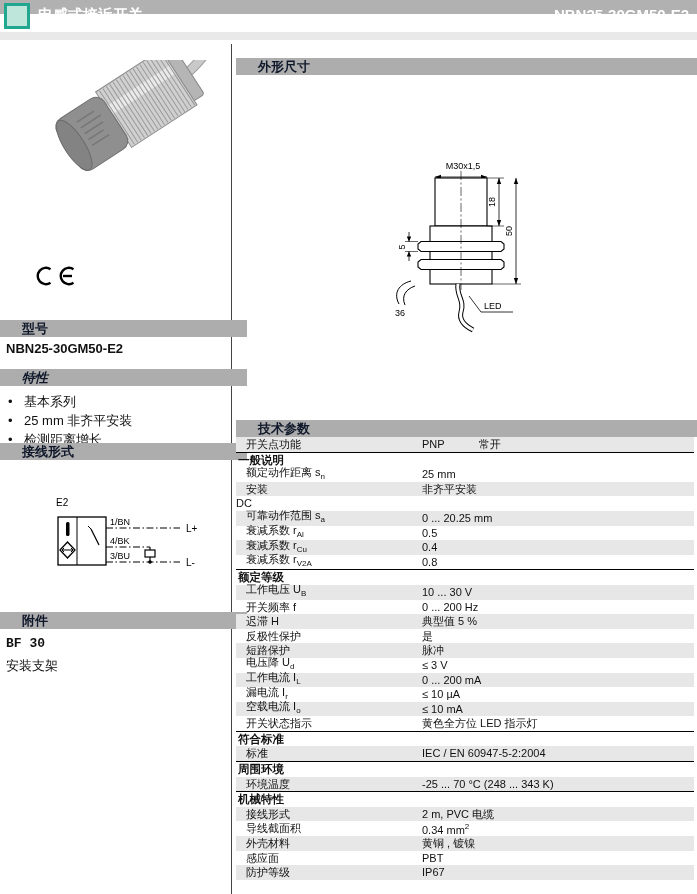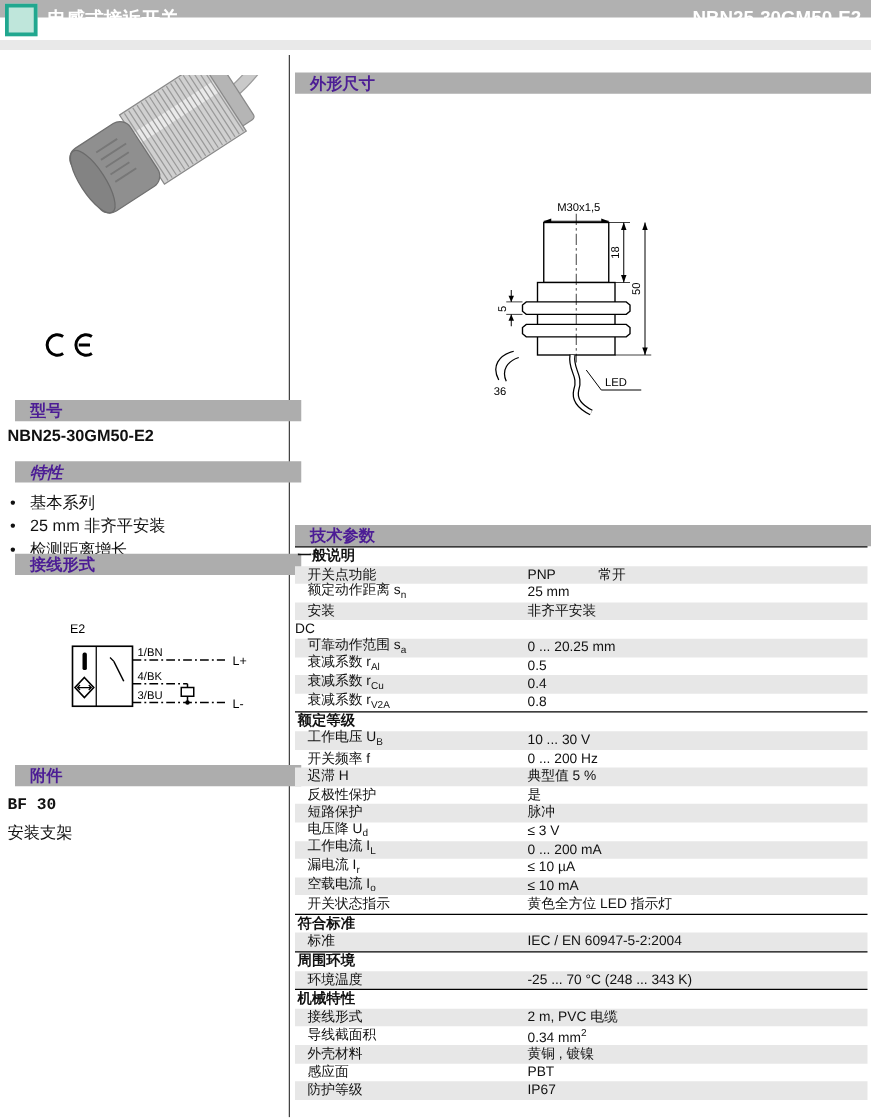--- a/index.html
+++ b/index.html
@@ -9,23 +9,23 @@
   
   .topbar{position:absolute;left:0;top:0;width:697px;height:14px;background:#b1b1b1;}
   .topbar .prodicon{position:absolute;left:4px;top:3px;width:20px;height:20px;background:#bfe6db;border:3px solid #21a78f;}
   .topbar .ttl{position:absolute;left:38px;top:6px;font-size:15px;font-weight:bold;color:#fff;}
   .topbar .pn{position:absolute;right:8px;top:6px;font-size:15px;font-weight:bold;color:#fff;}
   .substrip{position:absolute;left:0;top:32px;width:697px;height:8px;background:#e9e9e9;}
 
   .divider{position:absolute;left:231px;top:44px;width:1px;height:850px;background:#444;}
 
   
-  .bar{position:absolute;height:17px;background:#adadad;font-size:13px;font-weight:bold;color:#4c1d95;
-       line-height:17px;padding-left:12px;box-sizing:border-box;}
-  .bar.left{left:12px;width:229px;}
+  .bar{position:absolute;height:17px;background:#adadad;font-size:13px;font-weight:bold;color:#0f172a;
+       line-height:17px;padding-left:22px;box-sizing:border-box;}
+  .bar.left{left:0;width:247px;}
   .bar.right{left:236px;width:461px;}
 
   .txt{position:absolute;font-size:13px;}
   .b{font-weight:bold;}
 
   
   .feats{position:absolute;left:8px;top:392px;width:220px;}
   .feat{font-size:13px;line-height:19px;display:flex;}
   .feat .dot{width:16px;flex:0 0 16px;}
 
@@ -165,25 +165,25 @@
 
     <path d="M73 146 C71 158 80 162 76 174 C74 182 80 188 88 192" stroke="#000" stroke-width="5" fill="none"></path>
     <path d="M73 146 C71 158 80 162 76 174 C74 182 80 188 88 192" stroke="#fff" stroke-width="3" fill="none"></path>
 
     <path d="M84 158 L96 174 H128" fill="none" stroke="#000" stroke-width="0.8"></path>
     <text x="99" y="171" font-size="9">LED</text>
   </svg>
 
   <div class="bar right" style="top:420px;">技术参数</div>
   <div class="table">
-      <div class="trow section">一般说明</div>
       <div class="trow shaded">
         <div class="tl">开关点功能</div>
         <div class="tv">PNP<span class="v2">常开</span></div>
       </div>
+      <div class="trow section">一般说明</div>
       <div class="trow">
         <div class="tl">额定动作距离 s<sub>n</sub></div>
         <div class="tv">25 mm</div>
       </div>
       <div class="trow shaded">
         <div class="tl">安装</div>
         <div class="tv">非齐平安装</div>
       </div>
       <div class="trow">
         <div class="tv">DC</div>

